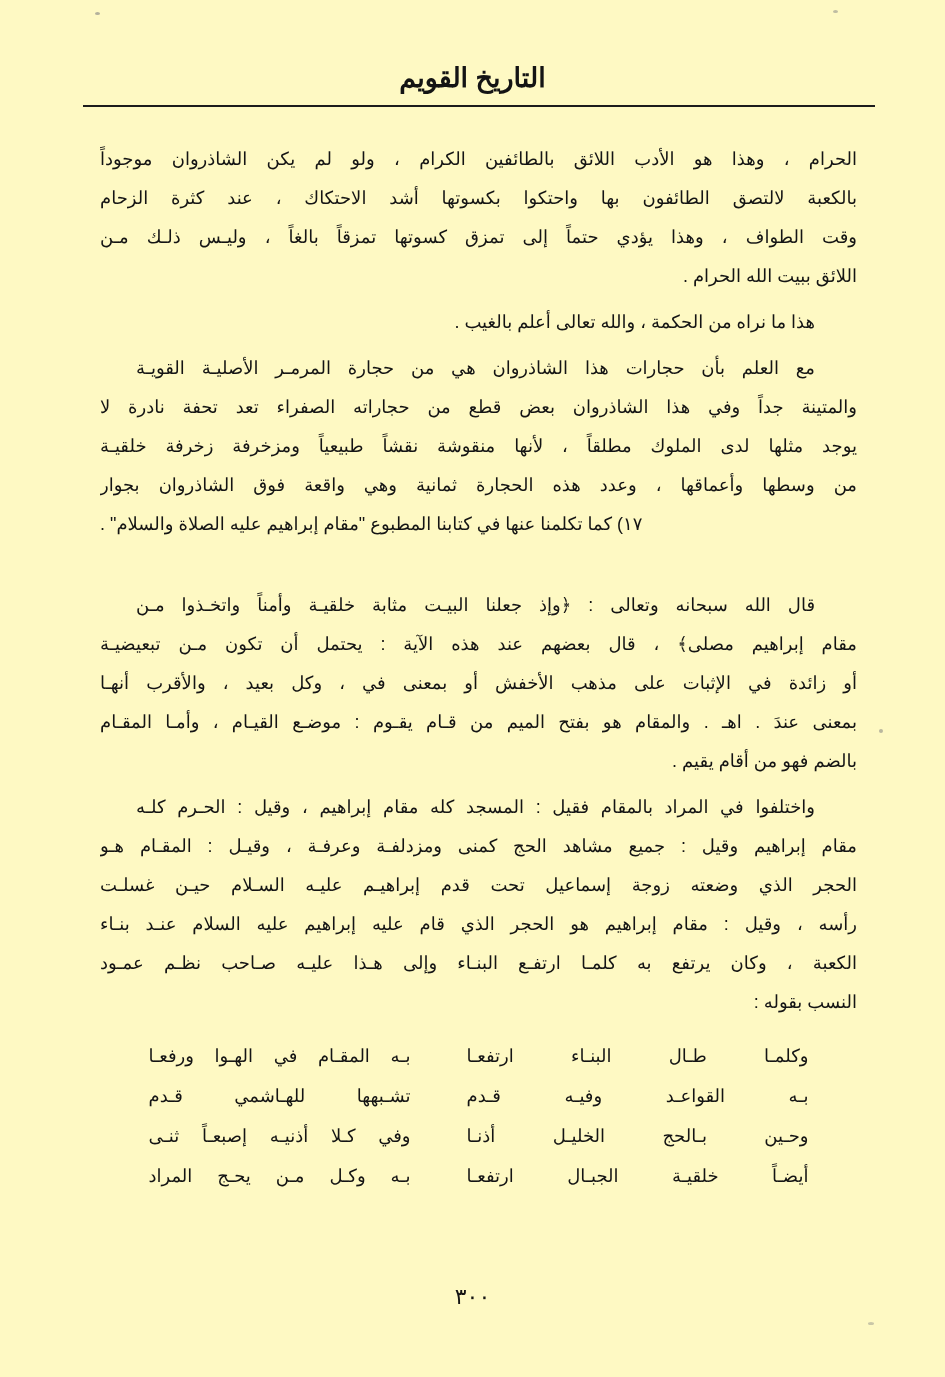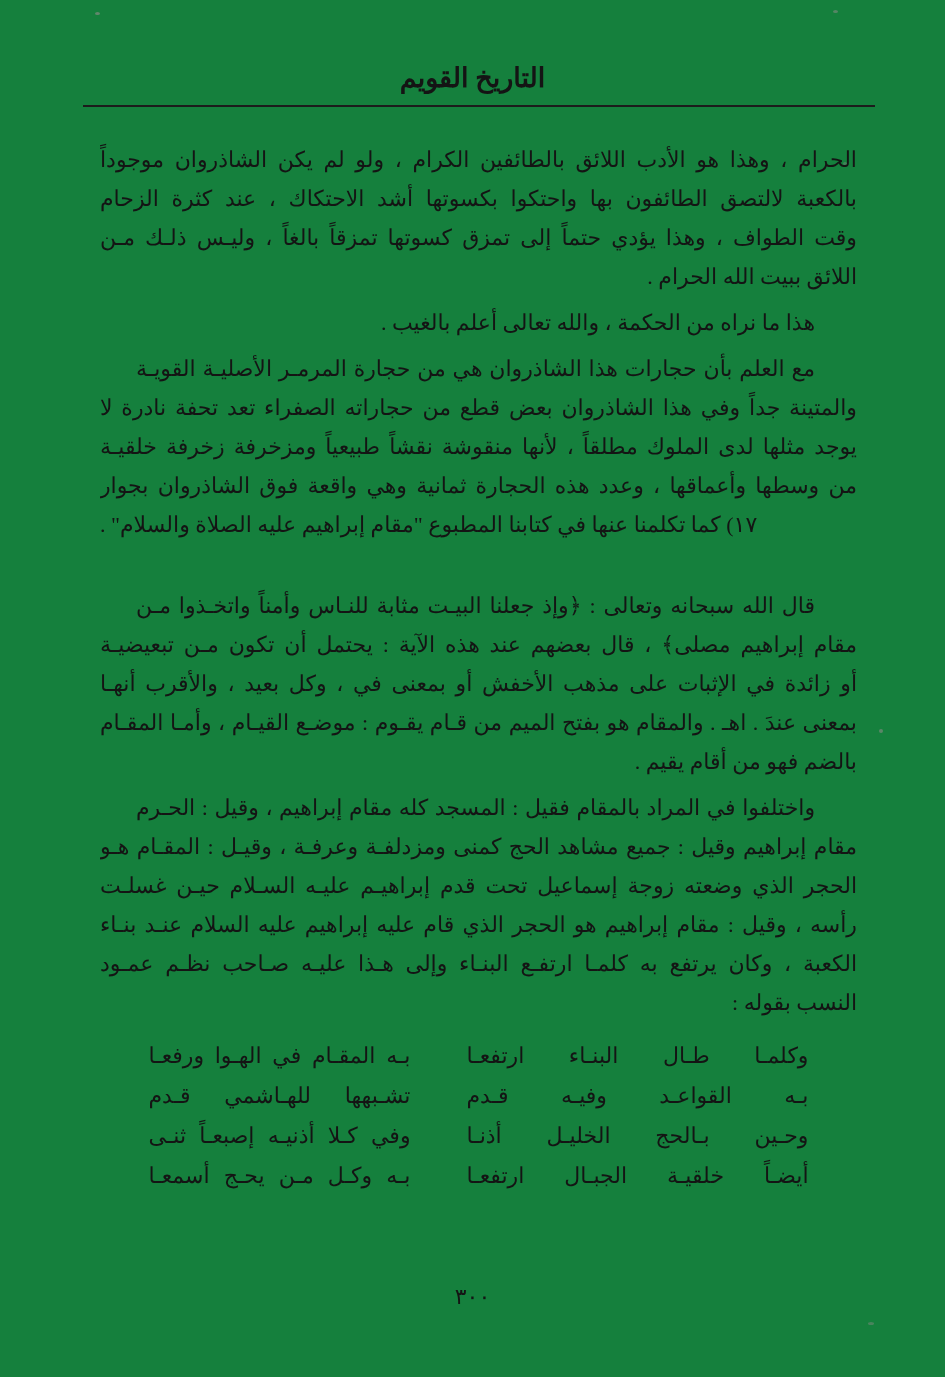--- a/index.html
+++ b/index.html
@@ -5,23 +5,23 @@
   html, body {
     margin: 0;
     padding: 0;
     background: #e8e8e4;
   }
   .page {
     position: relative;
     width: 945px;
     height: 1377px;
     margin: 0 auto;
-    background: #15803d;
+    background: #fef9c3;
     color: #141414;
-    font-family: Liberation Serif, serif;
+    font-family: Liberation Sans, sans-serif;
     direction: rtl;
     overflow: hidden;
   }
   
   .header {
     position: absolute;
     top: 62px;
     left: 0;
     width: 100%;
     text-align: center;
@@ -39,21 +39,21 @@
     width: 792px;
     height: 0;
     border-top: 2.5px solid #1c1c1c;
   }
   
   .text-block {
     position: absolute;
     top: 140px;
     right: 88px;
     width: 757px;
-    font-size: 22px;
+    font-size: 18px;
     line-height: 39px;
   }
   .para { margin: 0; }
   .para + .para { margin-top: 7px; }
   .para.big-gap { margin-top: 42px; }
   .line {
     height: 39px;
     overflow: hidden;
     white-space: normal;
     text-align: justify;
@@ -140,21 +140,21 @@
 
     <div class="para">
       <div class="line indent">مع العلم بأن حجارات هذا الشاذروان هي من حجارة المرمـر الأصليـة القويـة</div>
       <div class="line">والمتينة جداً وفي هذا الشاذروان بعض قطع من حجاراته الصفراء تعد تحفة نادرة لا</div>
       <div class="line">يوجد مثلها لدى الملوك مطلقاً ، لأنها منقوشة نقشاً طبيعياً ومزخرفة زخرفة خلقيـة</div>
       <div class="line">من وسطها وأعماقها ، وعدد هذه الحجارة ثمانية وهي واقعة فوق الشاذروان بجوار</div>
       <div class="line last-left">١٧) كما تكلمنا عنها في كتابنا المطبوع "مقام إبراهيم عليه الصلاة والسلام" .</div>
     </div>
 
     <div class="para big-gap">
-      <div class="line indent">قال الله سبحانه وتعالى : ﴿وإذ جعلنا البيـت مثابة للنـاس وأمناً واتخـذوا مـن</div>
+      <div class="line indent">قال الله سبحانه وتعالى : ﴿وإذ جعلنا البيـت مثابة خلقيـة وأمناً واتخـذوا مـن</div>
       <div class="line">مقام إبراهيم مصلى﴾ ، قال بعضهم عند هذه الآية : يحتمل أن تكون مـن تبعيضيـة</div>
       <div class="line">أو زائدة في الإثبات على مذهب الأخفش أو بمعنى في ، وكل بعيد ، والأقرب أنهـا</div>
       <div class="line">بمعنى عندَ . اهـ . والمقام هو بفتح الميم من قـام يقـوم : موضـع القيـام ، وأمـا المقـام</div>
       <div class="line last-right">بالضم فهو من أقام يقيم .</div>
     </div>
 
     <div class="para">
       <div class="line indent">واختلفوا في المراد بالمقام فقيل : المسجد كله مقام إبراهيم ، وقيل : الحـرم كلـه</div>
       <div class="line">مقام إبراهيم وقيل : جميع مشاهد الحج كمنى ومزدلفـة وعرفـة ، وقيـل : المقـام هـو</div>
       <div class="line">الحجر الذي وضعته زوجة إسماعيل تحت قدم إبراهيـم عليـه السـلام حيـن غسلـت</div>
@@ -171,21 +171,21 @@
       <div class="verse-row">
         <span class="hemistich right">بـه القواعـد وفيـه قـدم</span>
         <span class="hemistich left">تشـبهها للهـاشمي قـدم</span>
       </div>
       <div class="verse-row">
         <span class="hemistich right">وحـين بـالحج الخليـل أذنـا</span>
         <span class="hemistich left">وفي كـلا أذنيـه إصبعـاً ثنـى</span>
       </div>
       <div class="verse-row">
         <span class="hemistich right">أيضـاً خلقيـة الجبـال ارتفعـا</span>
-        <span class="hemistich left">بـه وكـل مـن يحـج أسمعـا</span>
+        <span class="hemistich left">بـه وكـل مـن يحـج المراد</span>
       </div>
     </div>
 
   </div>
 
   <div class="footer">
     <span>٣٠٠</span>
   </div>
 
   <div class="speck s1"></div>

